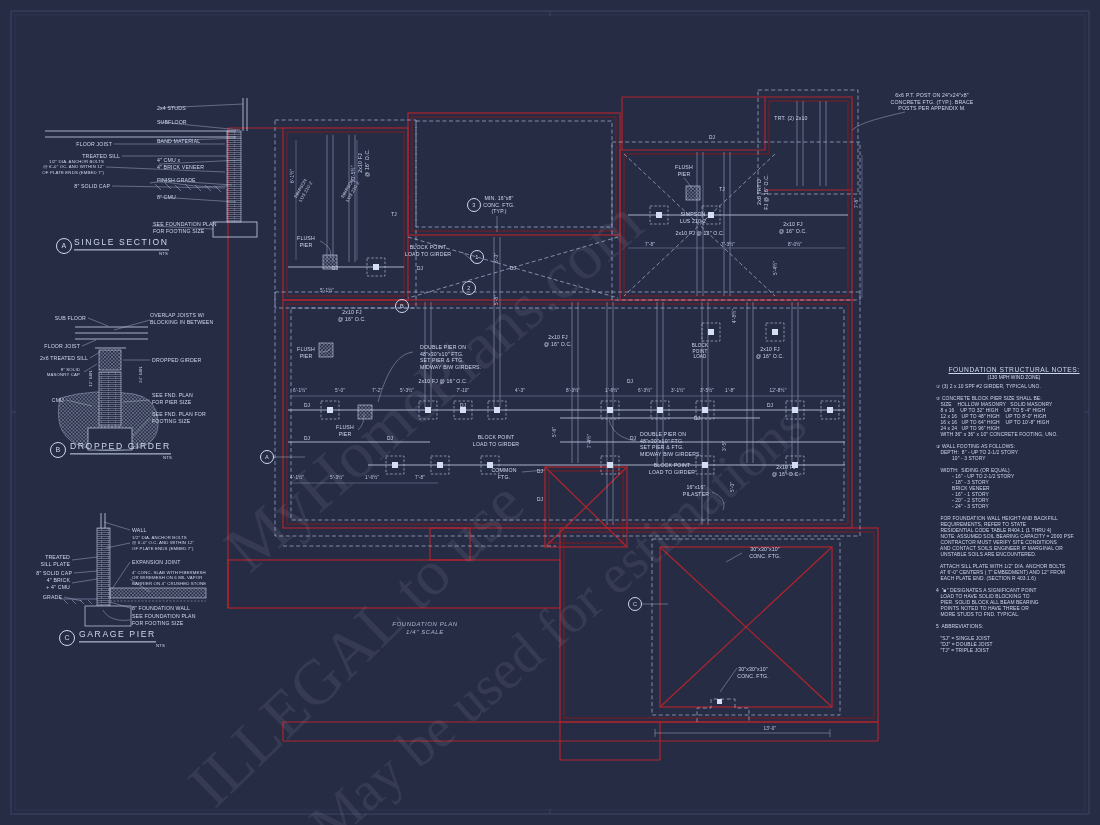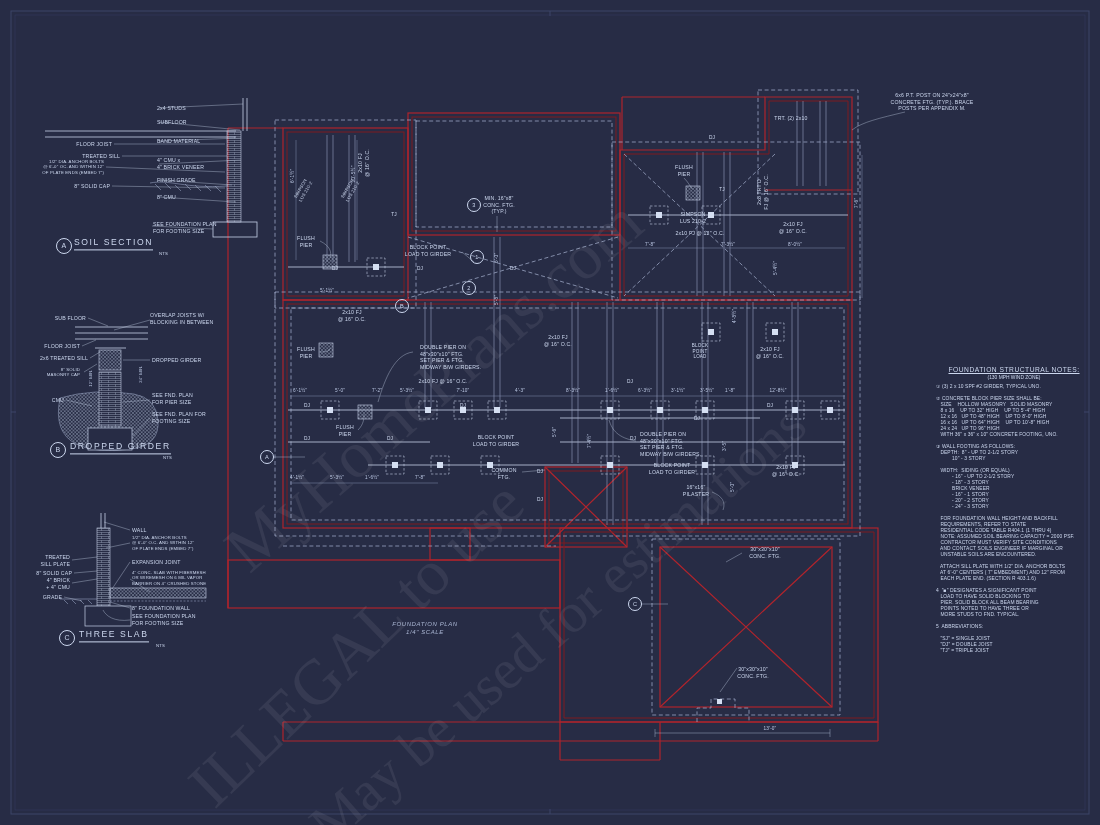--- a/index.html
+++ b/index.html
@@ -218,21 +218,21 @@
     <div class="lbl" style="left: 157px; top: 180px; text-align: left; transform: translate(0px, -50%);">FINISH GRADE</div>
     <div class="lbl" style="left: 157px; top: 197px; text-align: left; transform: translate(0px, -50%);">8" CMU</div>
     <div class="lbl" style="left: 153px; top: 227px; text-align: left; transform: translate(0px, -50%);">SEE FOUNDATION PLAN
 FOR FOOTING SIZE</div>
     <div class="lbl" style="left: 112px; top: 144px; text-align: right; transform: translate(-100%, -50%);">FLOOR JOIST</div>
     <div class="lbl" style="left: 120px; top: 156px; text-align: right; transform: translate(-100%, -50%);">TREATED SILL</div>
     <div class="lbl" style="left: 104px; top: 167px; font-size: 4.3px; text-align: right; transform: translate(-100%, -50%);">1/2" DIA. ANCHOR BOLTS
 @ 6'-0" OC. AND WITHIN 12"
 OF PLATE ENDS (EMBED 7")</div>
     <div class="lbl" style="left: 110px; top: 186px; text-align: right; transform: translate(-100%, -50%);">8" SOLID CAP</div>
-    <div class="lbl title" style="left: 74px; top: 244px; text-align: left; transform: translate(0px, -50%);">SOIL SECTION</div>
+    <div class="lbl title" style="left: 74px; top: 244px; text-align: left; transform: translate(0px, -50%);">SINGLE SECTION</div>
     <div class="lbl circ big" style="left: 64px; top: 246px; text-align: center; transform: translate(-50%, -50%);">A</div>
     <div class="lbl" style="left: 168px; top: 254px; font-size: 4.3px; text-align: right; transform: translate(-100%, -50%);">NTS</div>
     <div class="lbl" style="left: 86px; top: 318px; text-align: right; transform: translate(-100%, -50%);">SUB FLOOR</div>
     <div class="lbl" style="left: 80px; top: 346px; text-align: right; transform: translate(-100%, -50%);">FLOOR JOIST</div>
     <div class="lbl" style="left: 88px; top: 358px; text-align: right; transform: translate(-100%, -50%);">2x6 TREATED SILL</div>
     <div class="lbl" style="left: 80px; top: 372px; font-size: 4.3px; text-align: right; transform: translate(-100%, -50%);">8" SOLID
 MASONRY CAP</div>
     <div class="lbl" style="left: 64px; top: 400px; text-align: right; transform: translate(-100%, -50%);">CMU</div>
     <div class="lbl" style="left: 150px; top: 318px; text-align: left; transform: translate(0px, -50%);">OVERLAP JOISTS W/
 BLOCKING IN BETWEEN</div>
@@ -256,21 +256,21 @@
 BARRIER ON 4" CRUSHED STONE</div>
     <div class="lbl" style="left: 132px; top: 608px; text-align: left; transform: translate(0px, -50%);">8" FOUNDATION WALL</div>
     <div class="lbl" style="left: 132px; top: 619px; text-align: left; transform: translate(0px, -50%);">SEE FOUNDATION PLAN
 FOR FOOTING SIZE</div>
     <div class="lbl" style="left: 70px; top: 560px; text-align: right; transform: translate(-100%, -50%);">TREATED
 SILL PLATE</div>
     <div class="lbl" style="left: 72px; top: 573px; text-align: right; transform: translate(-100%, -50%);">8" SOLID CAP</div>
     <div class="lbl" style="left: 70px; top: 583px; text-align: right; transform: translate(-100%, -50%);">4" BRICK
 + 4" CMU</div>
     <div class="lbl" style="left: 62px; top: 597px; text-align: right; transform: translate(-100%, -50%);">GRADE</div>
-    <div class="lbl title" style="left: 79px; top: 636px; text-align: left; transform: translate(0px, -50%);">THREE SLAB</div>
+    <div class="lbl title" style="left: 79px; top: 636px; text-align: left; transform: translate(0px, -50%);">GARAGE PIER</div>
     <div class="lbl circ big" style="left: 67px; top: 638px; text-align: center; transform: translate(-50%, -50%);">C</div>
     <div class="lbl" style="left: 165px; top: 646px; font-size: 4.3px; text-align: right; transform: translate(-100%, -50%);">NTS</div>
     <div class="lbl" style="left: 932px; top: 102px; text-align: center; transform: translate(-50%, -50%);">6x6 P.T. POST ON 24"x24"x8"
 CONCRETE FTG. (TYP.). BRACE
 POSTS PER APPENDIX M.</div>
     <div class="lbl" style="left: 791px; top: 118px; text-align: center; transform: translate(-50%, -50%);">TRT. (2) 2x10</div>
     <div class="lbl" style="left: 762px; top: 192px; text-align: center; transform: translate(-50%, -50%) rotate(-90deg);">2x8 TRT'D
 FJ @ 16" O.C.</div>
     <div class="lbl" style="left: 363px; top: 163px; text-align: center; transform: translate(-50%, -50%) rotate(-90deg);">2x10 FJ
 @ 16" O.C.</div>

